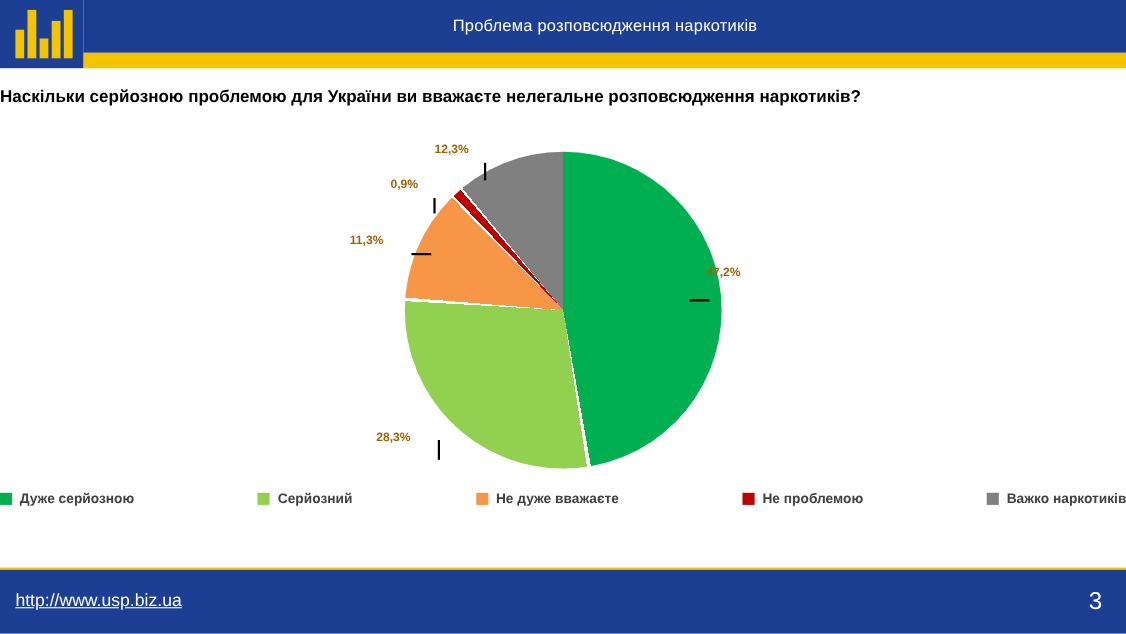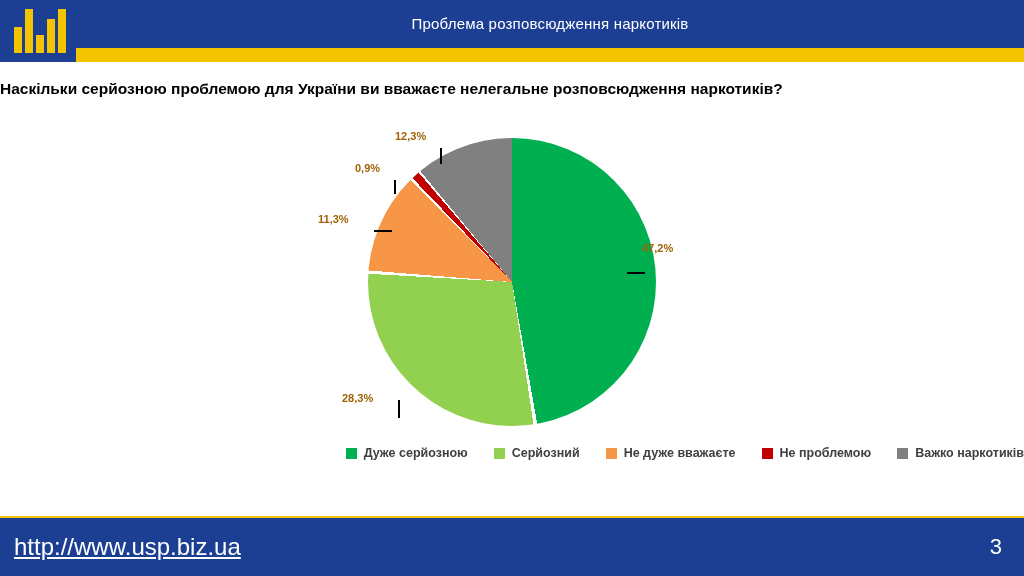--- a/index.html
+++ b/index.html
@@ -147,21 +147,21 @@
   }
 
   
   .legend {
     position: absolute;
     left: 0;
     top: 440px;
     width: 1024px;
     height: 26px;
     display: flex;
-    justify-content: flex-end;
+    justify-content: space-between;
     align-items: center;
     gap: 26px;
   }
   .legend-item {
     display: flex;
     align-items: center;
     gap: 7px;
   }
   .legend-swatch {
     width: 11px;
@@ -199,21 +199,21 @@
     height: 58px;
     background: #1c3f94;
   }
   .footer-url {
     position: absolute;
     left: 14px;
     top: 2px;
     height: 58px;
     line-height: 58px;
     color: #ffffff;
-    font-size: 24px;
+    font-size: 16px;
   }
   .footer-page {
     position: absolute;
     right: 22px;
     top: 2px;
     height: 58px;
     line-height: 58px;
     color: #ffffff;
     font-size: 22px;
   }

